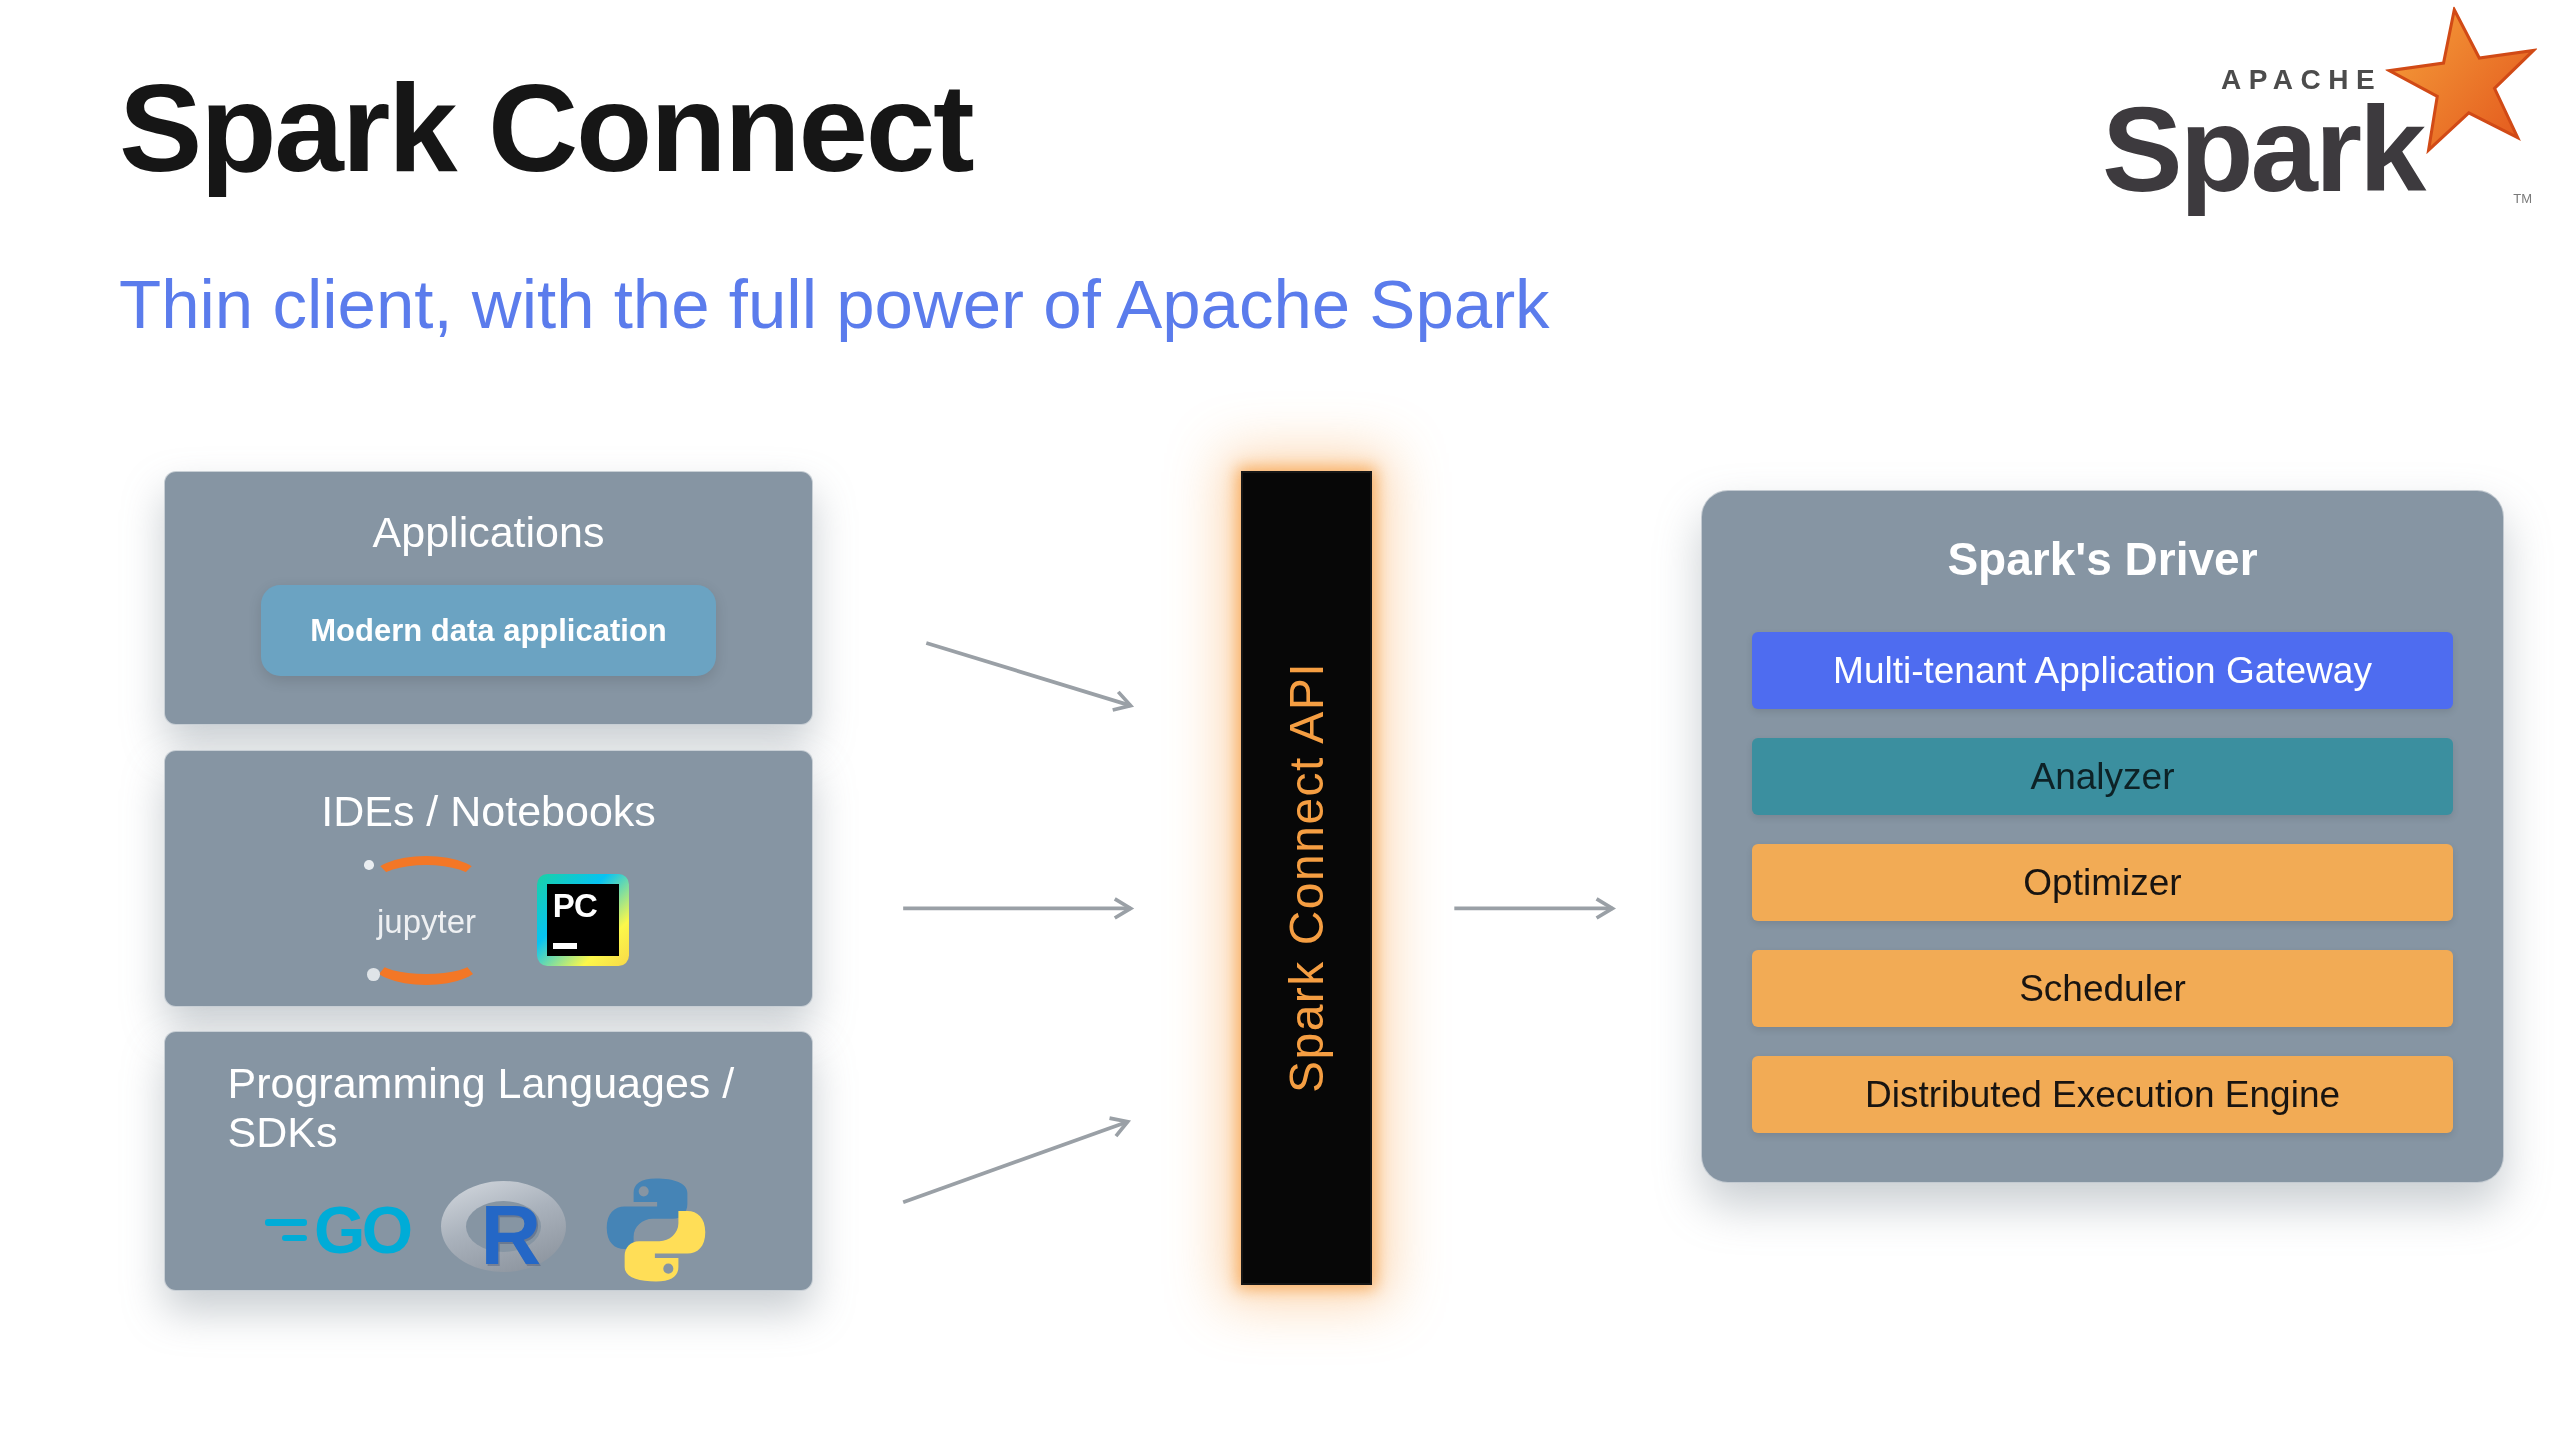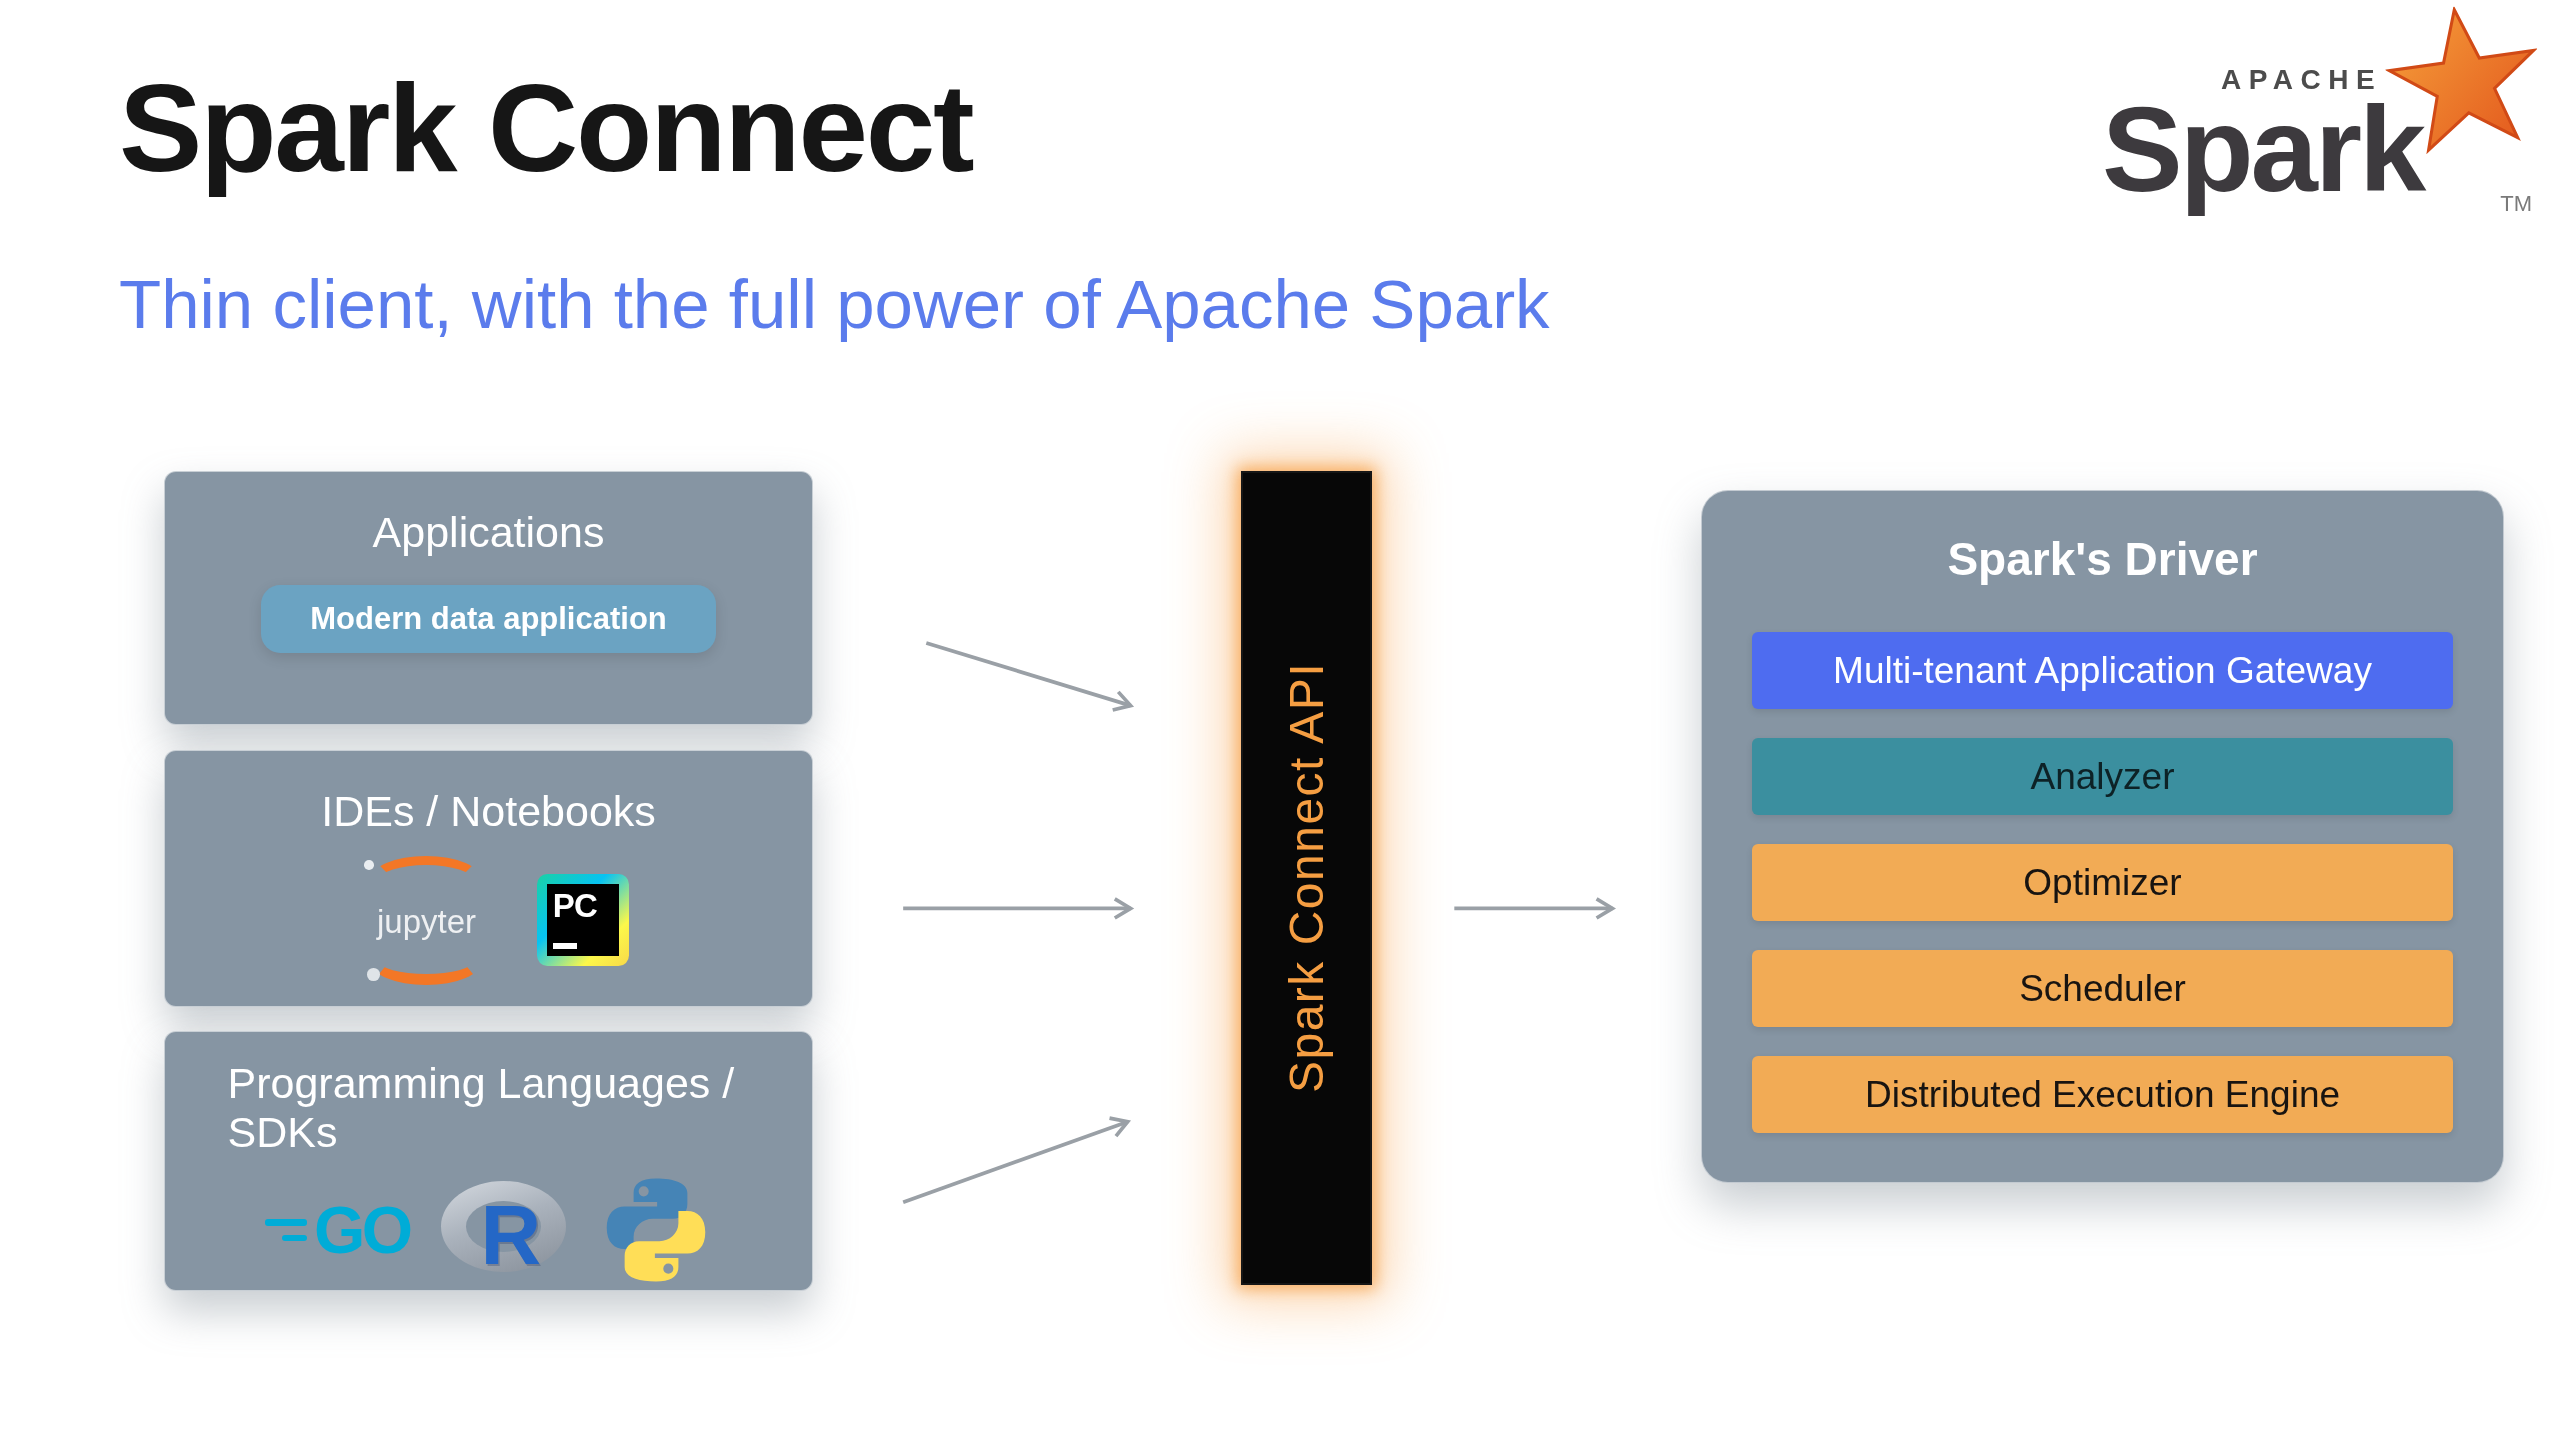--- a/index.html
+++ b/index.html
@@ -31,21 +31,21 @@
     position:absolute; left:119px; top:43px;
     font-size:28px; font-weight:700; letter-spacing:7.5px;
     color:#4c4c4c;
   }
   .brand-name {
     position:absolute; left:0px; top:58px;
     font-size:121px; font-weight:700; letter-spacing:-3px;
     color:var(--spark-gray, #3d3a3e);
   }
   .brand-star { position:absolute; right:-6px; top:-15px; width:153px; height:153px; transform:rotate(-8deg); }
-  .brand-tm { position:absolute; right:3px; top:170px; font-size:22px; color:#7a7a7a; }
+  .brand-tm { position:absolute; right:3px; top:170px; font-size:13px; color:#7a7a7a; }
 
   
   .slate-box {
     position:absolute; left:164px; width:649px;
     background:var(--slate, #8695a3);
     border-radius:12px;
     border:1.5px solid rgba(255,255,255,0.55);
     box-shadow:0 21px 41px rgba(120,132,142,0.40);
     display:flex; flex-direction:column; align-items:center;
     color:#ffffff;
@@ -56,21 +56,21 @@
 
   .box-title {
     margin-top:36px;
     font-size:43px; font-weight:500; color:#ffffff;
     text-align:left; line-height:1.15;
   }
   .box-langs .box-title { margin-top:27px; max-width:522px; }
 
   .inner-btn {
     margin-top:28px;
-    width:455px; height:68px;
+    width:455px; height:91px;
     background:var(--inner-btn, #6ba3c2);
     border-radius:19.4px;
     display:flex; align-items:center; justify-content:center;
     font-size:31px; font-weight:700; color:#ffffff;
     box-shadow:0 4.5px 13.4px rgba(0,0,0,0.12);
   }
 
   .logo-row { display:flex; align-items:center; justify-content:center; margin-top:16.4px; gap:32px; }
 
   

